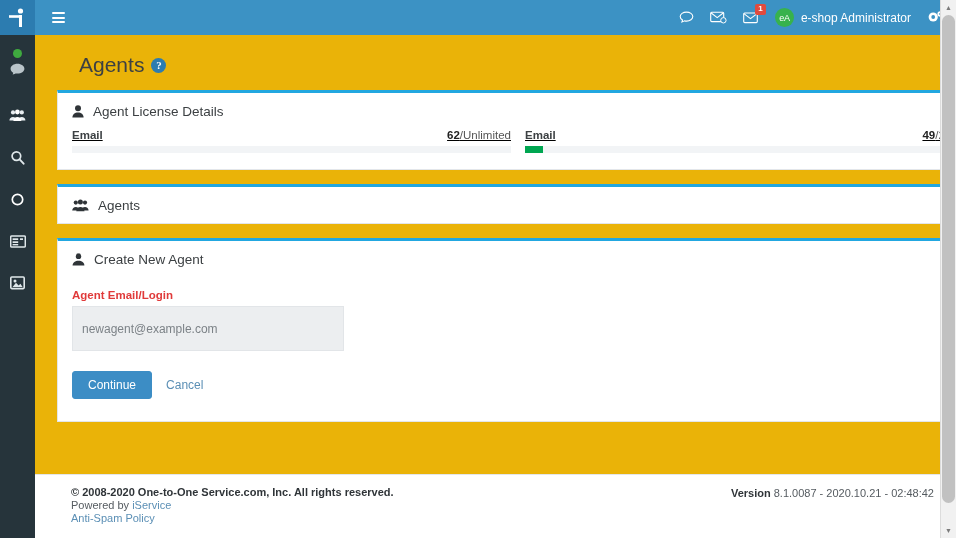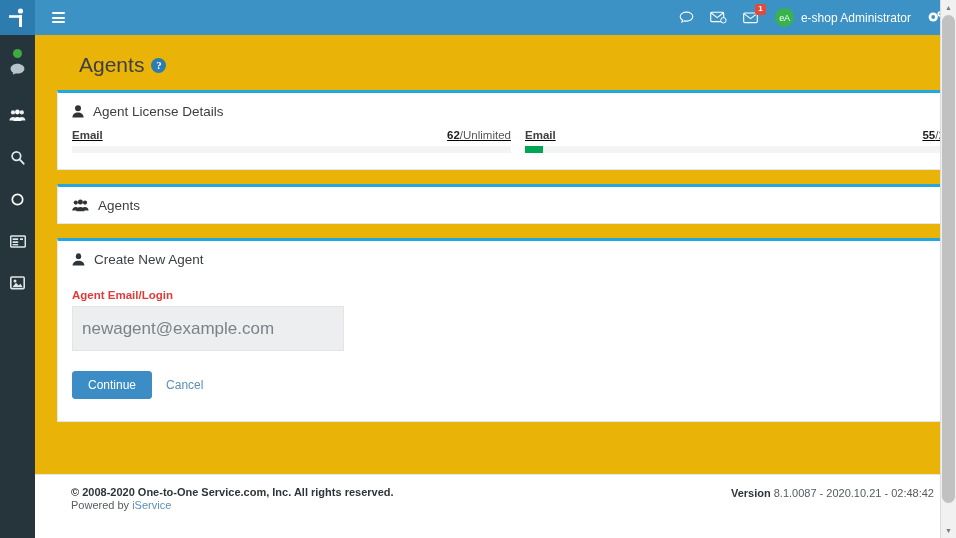--- a/index.html
+++ b/index.html
@@ -114,21 +114,21 @@
 
   
   .form-body { padding: 6px 18px 22px 14px; }
   .field-label {
     color: #e03a3a; font-size: 11.5px; font-weight: bold;
     margin: 6px 0 5px 0; display: block;
   }
   .text-input {
     width: 272px; height: 45px;
     background: #eceef0; border: 1px solid #e2e5e8;
-    font-size: 17px; color: #7c8287;
+    font-size: 12px; color: #7c8287;
     padding: 0 9px; font-family: "Liberation Sans", sans-serif;
   }
   .helper-text {
     width: 274px; font-size: 11.5px; color: #4a4f54;
     line-height: 1.45; margin-top: 8px;
   }
   .btn-row { display: flex; align-items: center; gap: 14px; margin-top: 20px; }
   .btn-primary {
     background: #3c8dc5; color: #fff; border: 1px solid #3c8dc5;
     font-size: 12px; padding: 6px 15px; border-radius: 3px;
@@ -315,21 +315,21 @@
               <div class="bar-track">
                 <div class="bar-fill" style="width:0%"></div>
               </div>
             </div>
 
             <div class="lic-col">
               <div class="lic-row">
                 <span class="lic-name">Email</span>
                 <span class="lic-spacer"></span>
                 <span class="lic-val">
-                  <b>55</b><span>/2000</span>
+                  <b>49</b><span>/2000</span>
                 </span>
               </div>
               <div class="bar-track">
                 <div class="bar-fill" style="width:4%"></div>
               </div>
             </div>
 
           </div>
         </div>
 
@@ -374,20 +374,23 @@
 
       </div>
     </div>
 
     <div class="footer">
       <div class="foot-left">
         <div class="foot-copy">© 2008-2020 One-to-One Service.com, Inc. All rights reserved.</div>
         <div class="foot-line">
           <span>Powered by </span><a class="foot-link">iService</a>
         </div>
+        <div class="foot-line">
+          <a class="foot-link">Anti-Spam Policy</a>
+        </div>
       </div>
       <div class="foot-right">
         <b>Version</b><span> 8.1.0087 - 2020.10.21 - 02:48:42</span>
       </div>
     </div>
 
   </div>
 
   <div class="scrollbar">
     <div class="sb-arrow">▲</div>

